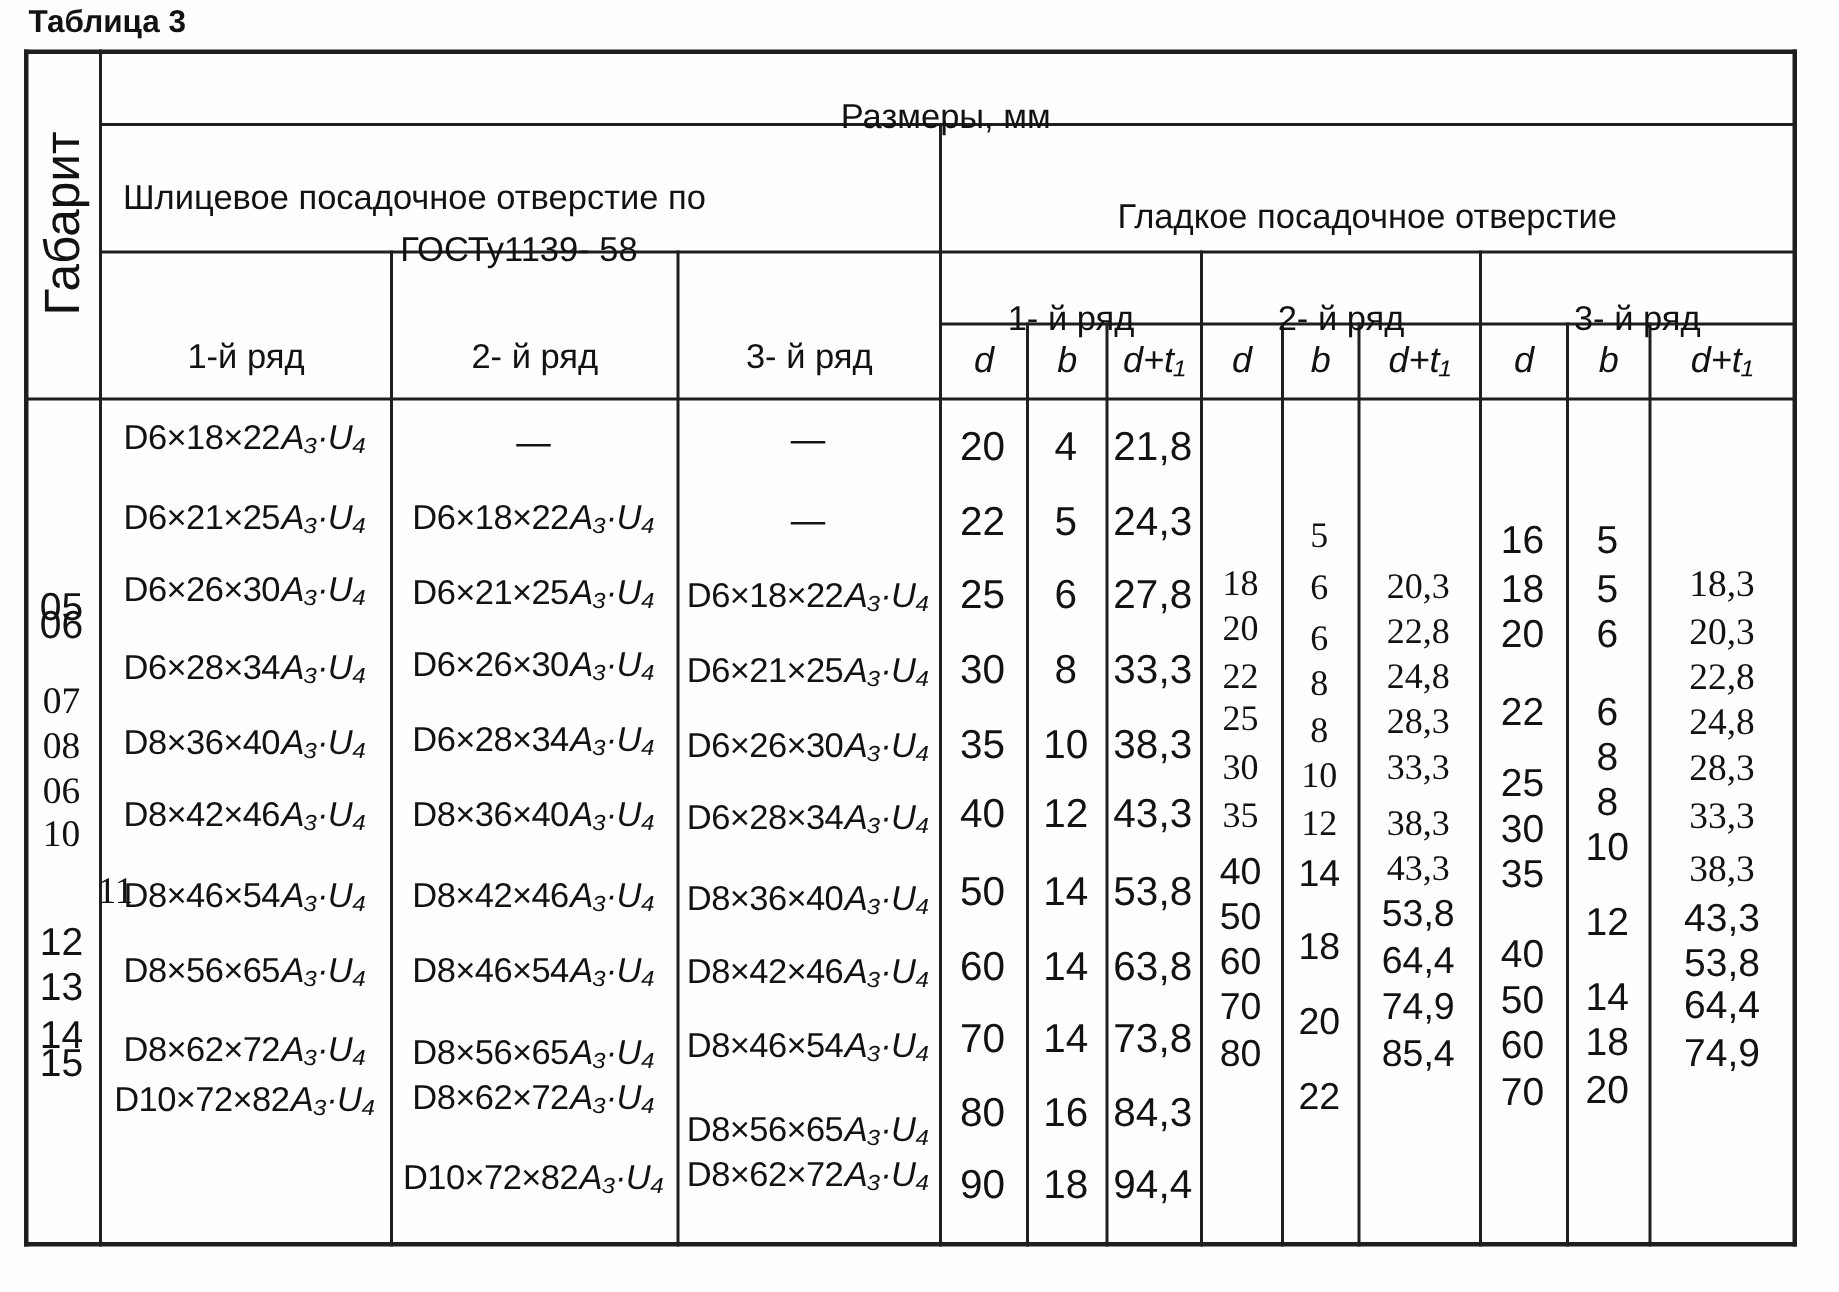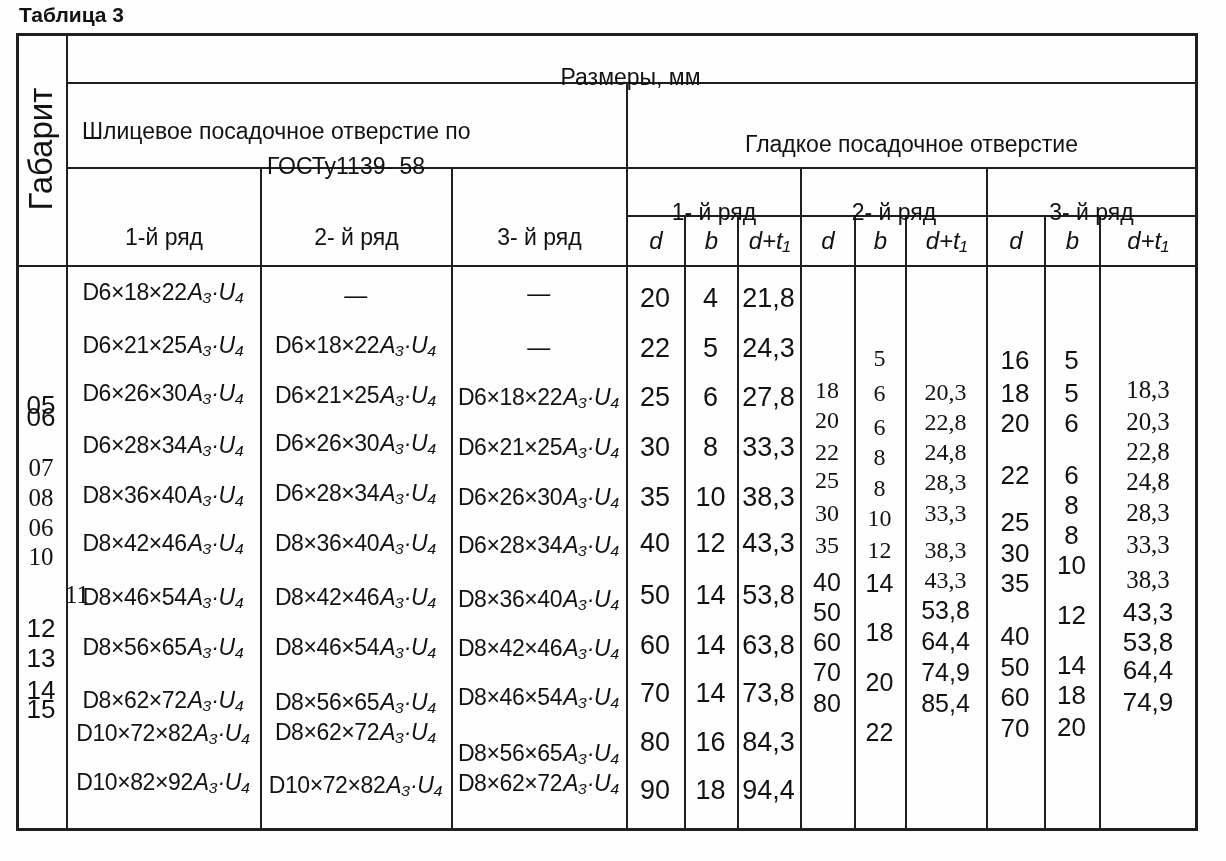--- a/index.html
+++ b/index.html
@@ -139,21 +139,20 @@
       <span class="cv" style="top: 27px;"><span>D6×18×22</span><span class="sfx">A₃·U₄</span></span>
       <span class="cv" style="top: 80px;"><span>D6×21×25</span><span class="sfx">A₃·U₄</span></span>
       <span class="cv" style="top: 128px;"><span>D6×26×30</span><span class="sfx">A₃·U₄</span></span>
       <span class="cv" style="top: 180px;"><span>D6×28×34</span><span class="sfx">A₃·U₄</span></span>
       <span class="cv" style="top: 230px;"><span>D8×36×40</span><span class="sfx">A₃·U₄</span></span>
       <span class="cv" style="top: 278px;"><span>D8×42×46</span><span class="sfx">A₃·U₄</span></span>
       <span class="cv" style="top: 332px;"><span>D8×46×54</span><span class="sfx">A₃·U₄</span></span>
       <span class="cv" style="top: 382px;"><span>D8×56×65</span><span class="sfx">A₃·U₄</span></span>
       <span class="cv" style="top: 435px;"><span>D8×62×72</span><span class="sfx">A₃·U₄</span></span>
       <span class="cv" style="top: 468px;"><span>D10×72×82</span><span class="sfx">A₃·U₄</span></span>
-      <span class="cv" style="top: 517px;"><span>D10×82×92</span><span class="sfx">A₃·U₄</span></span>
     </div>
 
   <div class="stack fs23" style="left:260px;width:191px;">
       <span class="cv" style="top: 30px;"><span>—</span></span>
       <span class="cv" style="top: 80px;"><span>D6×18×22</span><span class="sfx">A₃·U₄</span></span>
       <span class="cv" style="top: 130px;"><span>D6×21×25</span><span class="sfx">A₃·U₄</span></span>
       <span class="cv" style="top: 178px;"><span>D6×26×30</span><span class="sfx">A₃·U₄</span></span>
       <span class="cv" style="top: 228px;"><span>D6×28×34</span><span class="sfx">A₃·U₄</span></span>
       <span class="cv" style="top: 278px;"><span>D8×36×40</span><span class="sfx">A₃·U₄</span></span>
       <span class="cv" style="top: 332px;"><span>D8×42×46</span><span class="sfx">A₃·U₄</span></span>

